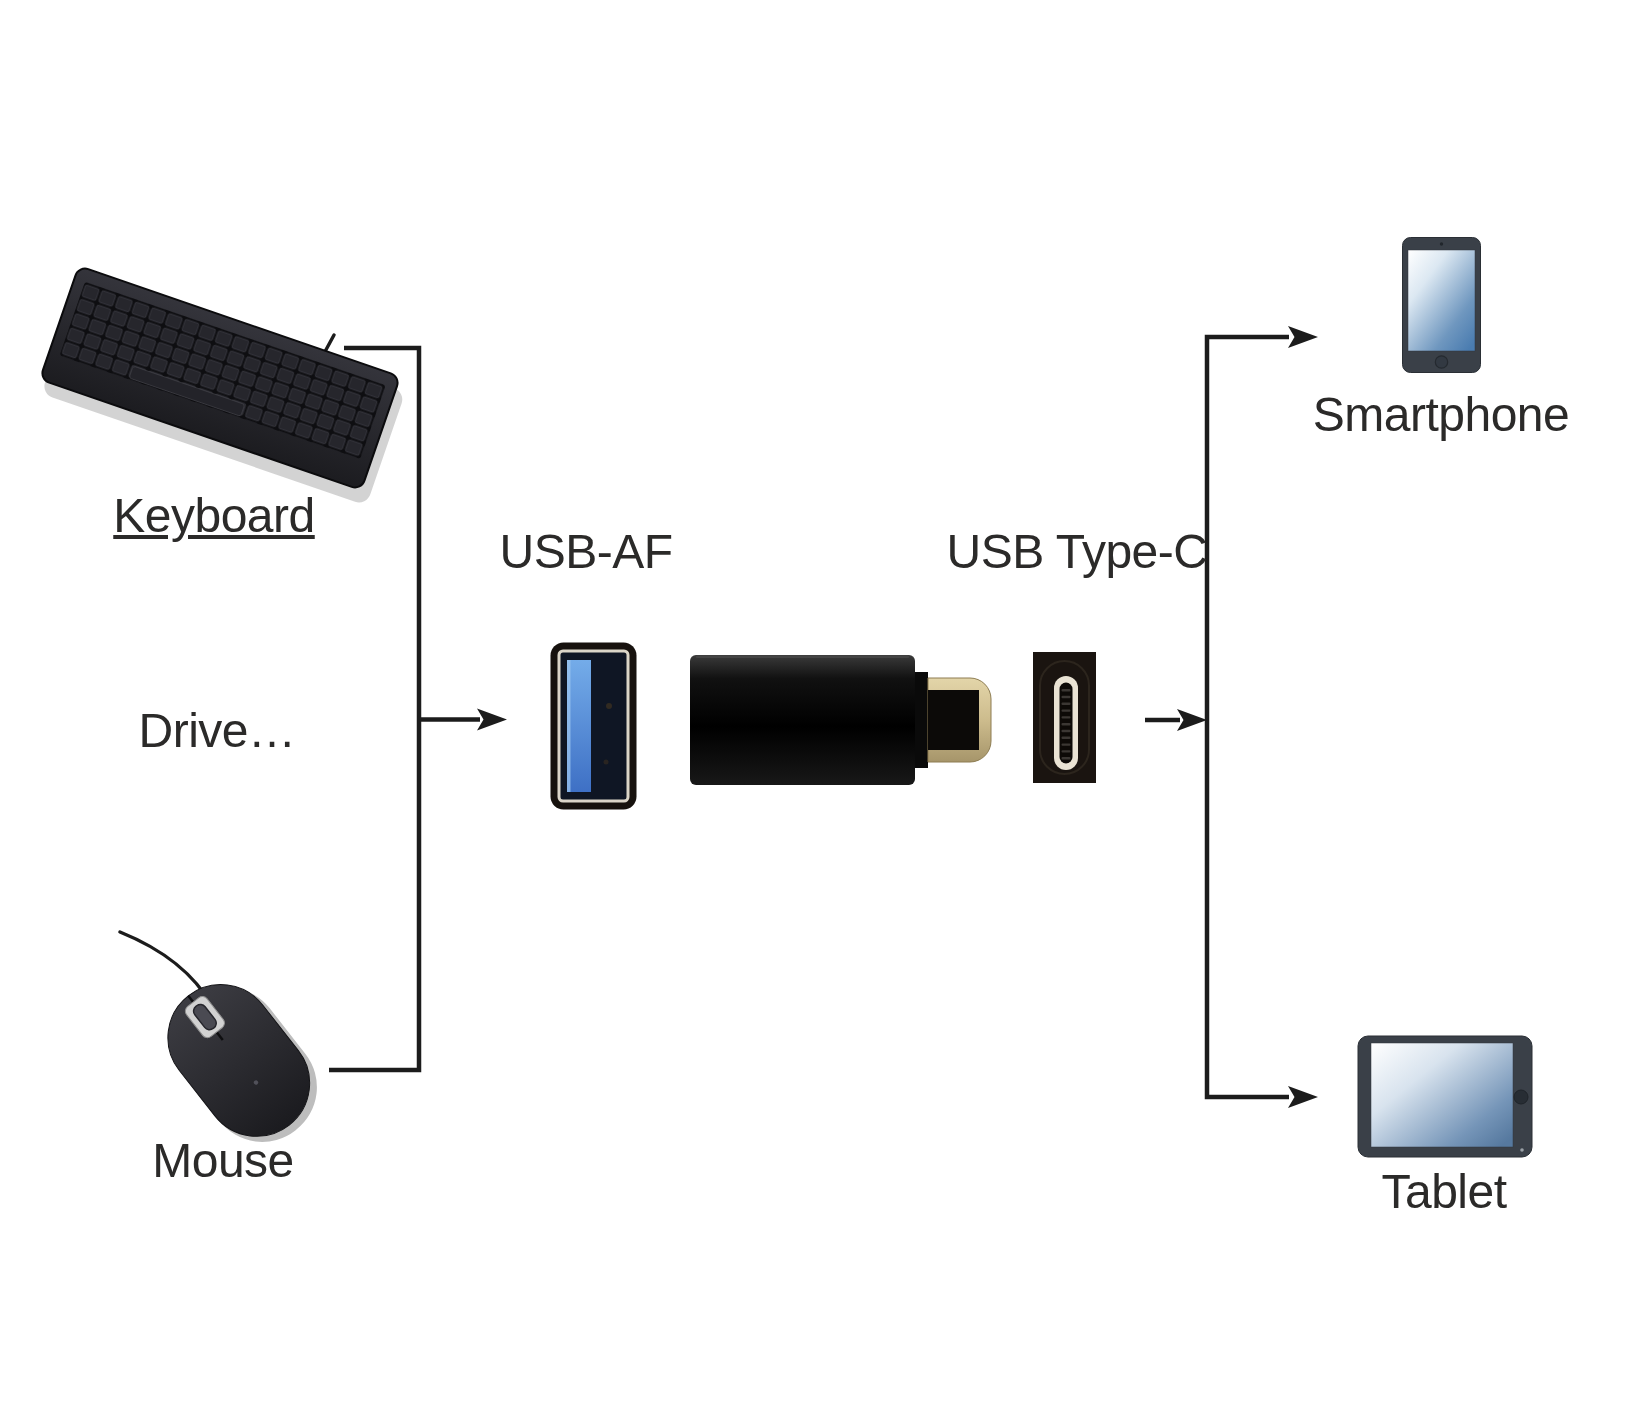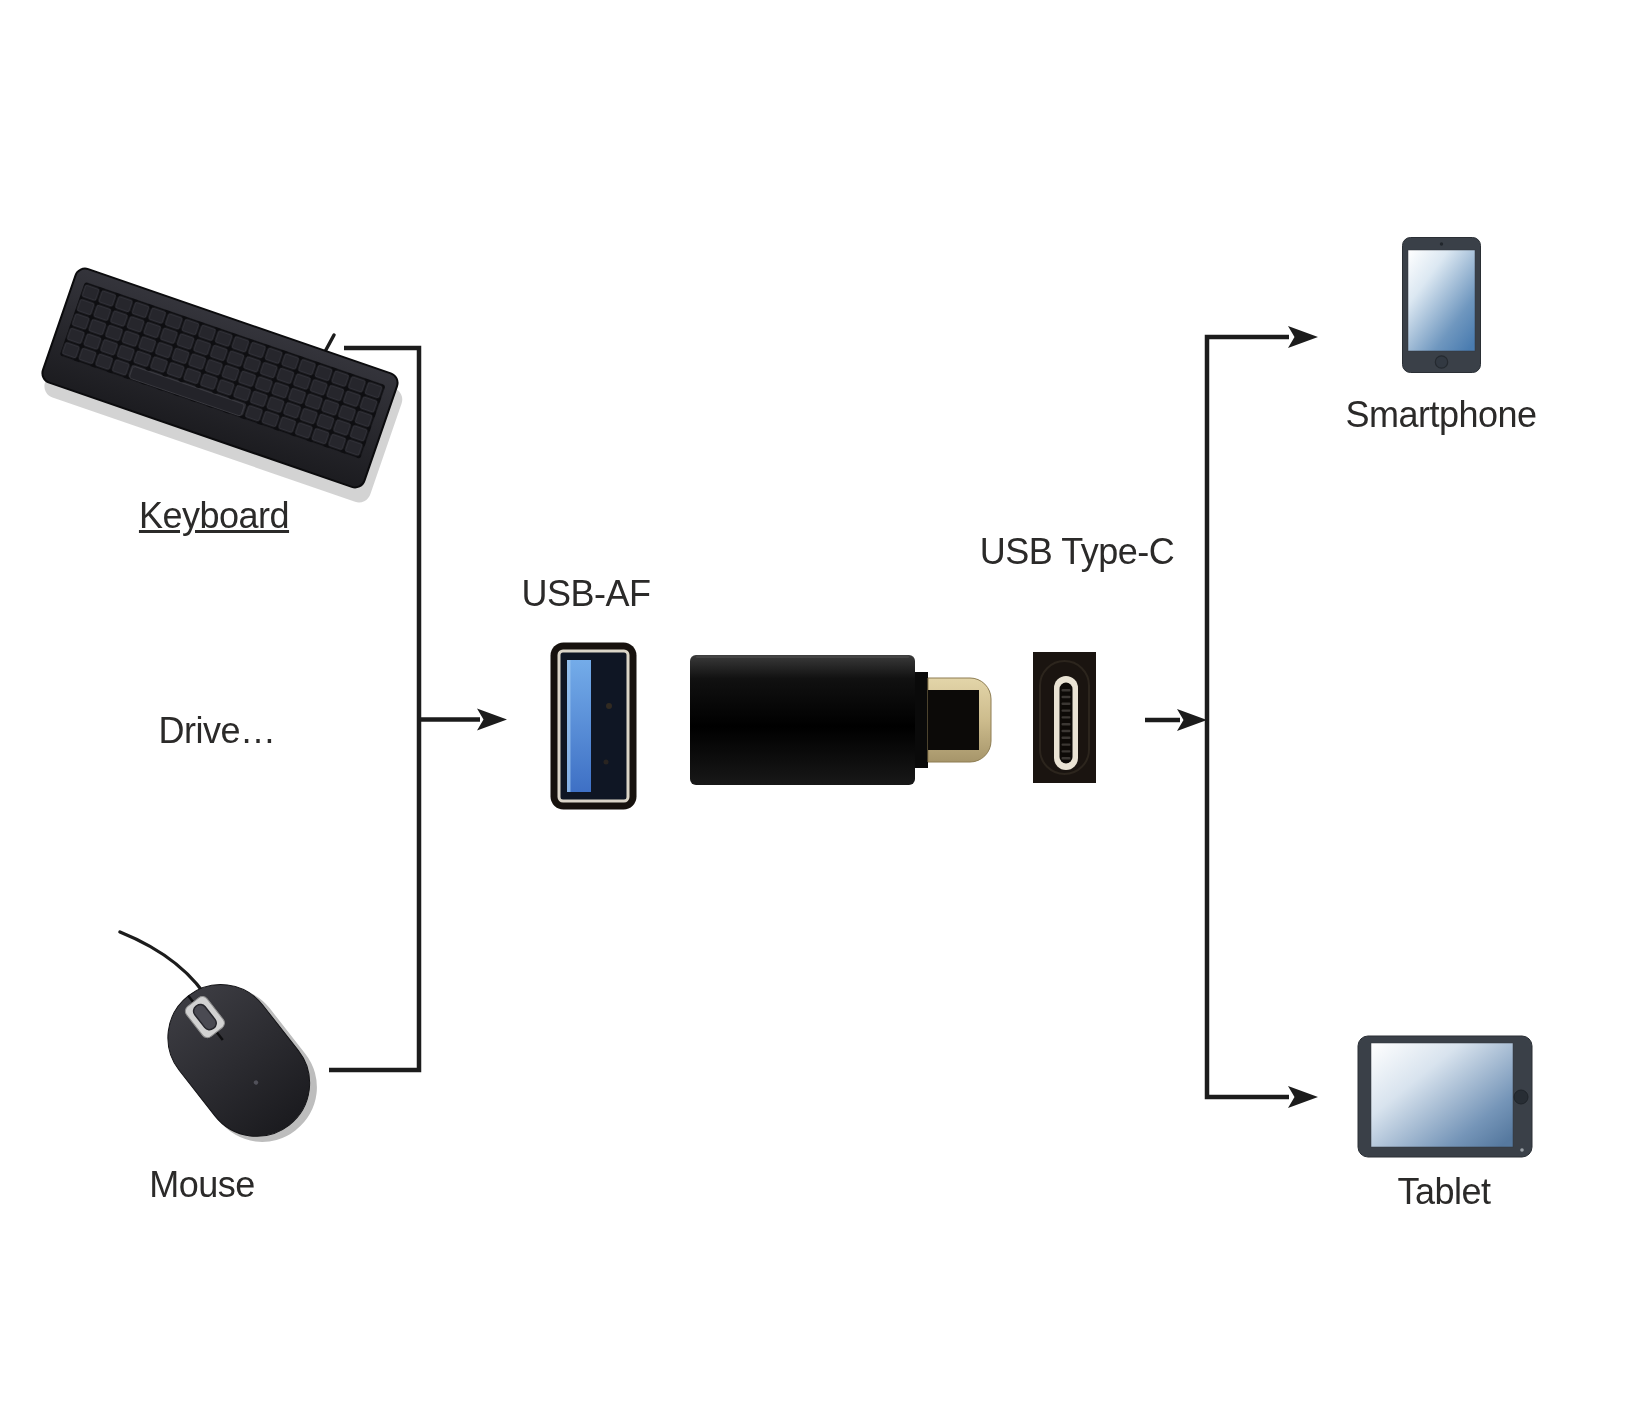--- a/index.html
+++ b/index.html
@@ -7,39 +7,39 @@
     position:relative;
     width:1627px;height:1426px;
     background:var(--background,#ffffff);
     overflow:hidden;
     font-family:"Liberation Sans",sans-serif;
   }
   .overlay{position:absolute;left:0;top:0;z-index:1;}
   .device{position:absolute;z-index:2;}
   .label{
     position:absolute;z-index:3;
-    font-size:36px;line-height:40px;
+    font-size:48px;line-height:40px;
     letter-spacing:-0.5px;
     color:var(--text,#2b2a29);
     white-space:nowrap;
     transform:translateX(-50%);
   }
   
   .kb-svg    {left:20px;  top:250px;}
   .mouse-svg {left:95px;  top:880px;}
   .usbaf-svg {left:550px; top:642px;}
   .adapter-svg{left:688px;top:650px;}
   .usbc-svg  {left:1033px;top:652px;}
   .phone-svg {left:1402px;top:237px;}
   .tablet-svg{left:1353px;top:1033px;}
   
   .lbl-keyboard  {left:214px; top:496px;text-decoration:underline;}
   .lbl-drive     {left:217px; top:711px;}
-  .lbl-mouse     {left:202px; top:1141px;margin-top:24px;}
-  .lbl-usbaf     {left:586px; top:532px;margin-top:42px;}
+  .lbl-mouse     {left:223px; top:1141px;}
+  .lbl-usbaf     {left:586px; top:532px;}
   .lbl-usbc      {left:1077px;top:532px;}
   .lbl-smartphone{left:1441px;top:395px;}
   .lbl-tablet    {left:1444px;top:1172px;text-align:center;}
   .line   {stroke:var(--line,#1c1c1c);fill:none;}
   .arrowhead{fill:var(--line,#1c1c1c);stroke:none;}
 </style>
 </head>
 <body>
 
 <div class="canvas">

